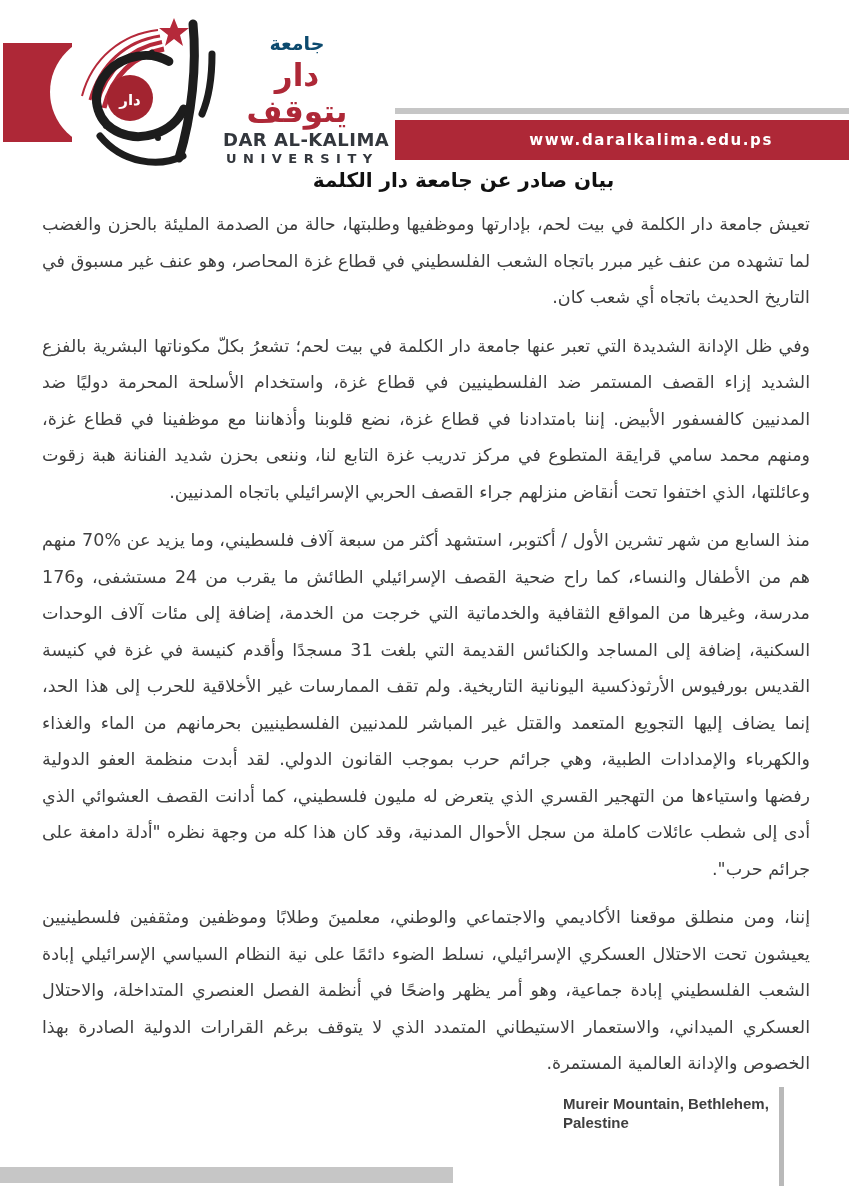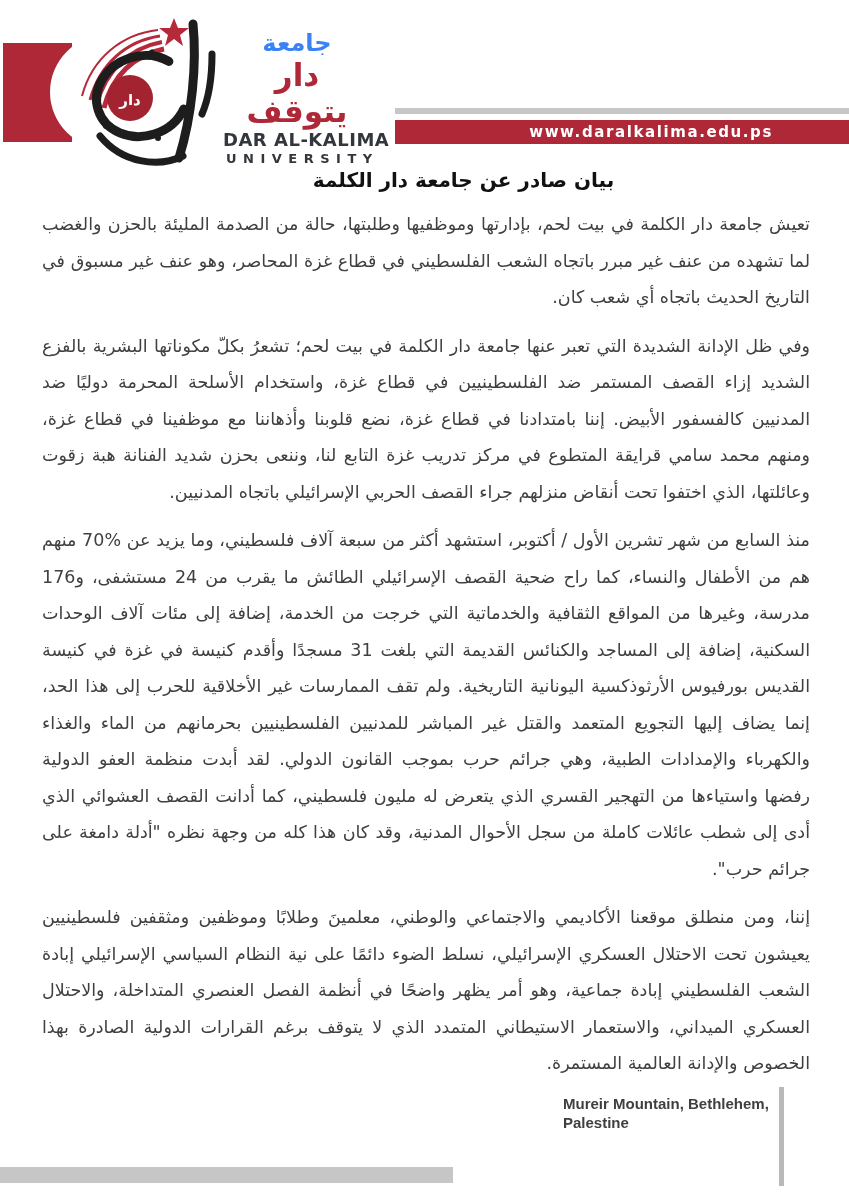--- a/index.html
+++ b/index.html
@@ -6,27 +6,27 @@
   .page{
     position:relative;width:849px;height:1200px;margin:0 auto;
     background:#ffffff;overflow:hidden;
     font-family:"DejaVu Sans","Liberation Sans",sans-serif;
   }
   
   .red-block{position:absolute;left:3px;top:43px;width:69px;height:99px;background:#ae2837;z-index:1;}
   .red-block-cutout{position:absolute;left:50px;top:35px;width:114px;height:114px;border-radius:50%;background:#ffffff;z-index:2;}
   .calligraphy{position:absolute;left:62px;top:16px;z-index:3;}
   .wordmark{position:absolute;left:223px;top:30px;width:148px;text-align:center;z-index:3;}
-  .wm-ar-small{color:#3b82f6;font-size:24px;font-weight:bold;line-height:26px;direction:rtl;}
+  .wm-ar-small{color:#0c4a6e;font-size:19px;font-weight:bold;line-height:26px;direction:rtl;}
   .wm-ar-big{color:#ae2837;font-size:31px;font-weight:bold;line-height:36px;direction:rtl;margin-top:1px;}
   .wm-en-main{color:#33373d;font-size:18px;font-weight:bold;letter-spacing:0.5px;white-space:nowrap;}
   .wm-en-sub{color:#33373d;font-size:13px;font-weight:bold;letter-spacing:6.5px;margin-top:1px;white-space:nowrap;margin-left:3px;}
   .gray-bar{position:absolute;left:395px;right:0;top:108px;height:6px;background:#c6c6c6;}
   .url-bar{
-    position:absolute;left:395px;right:0;top:120px;height:24px;background:#ae2837;
+    position:absolute;left:395px;right:0;top:120px;height:40px;background:#ae2837;
     color:#ffffff;font-size:15px;font-weight:bold;letter-spacing:1.6px;
     display:flex;align-items:center;justify-content:flex-end;padding-right:76px;box-sizing:border-box;
   }
   
   .doc-title{
     position:absolute;top:168px;left:0;width:100%;text-align:center;
     direction:rtl;font-weight:bold;font-size:20px;color:#111111;margin-left:39px;
   }
   .doc-body{
     position:absolute;top:206px;left:42px;right:39px;

